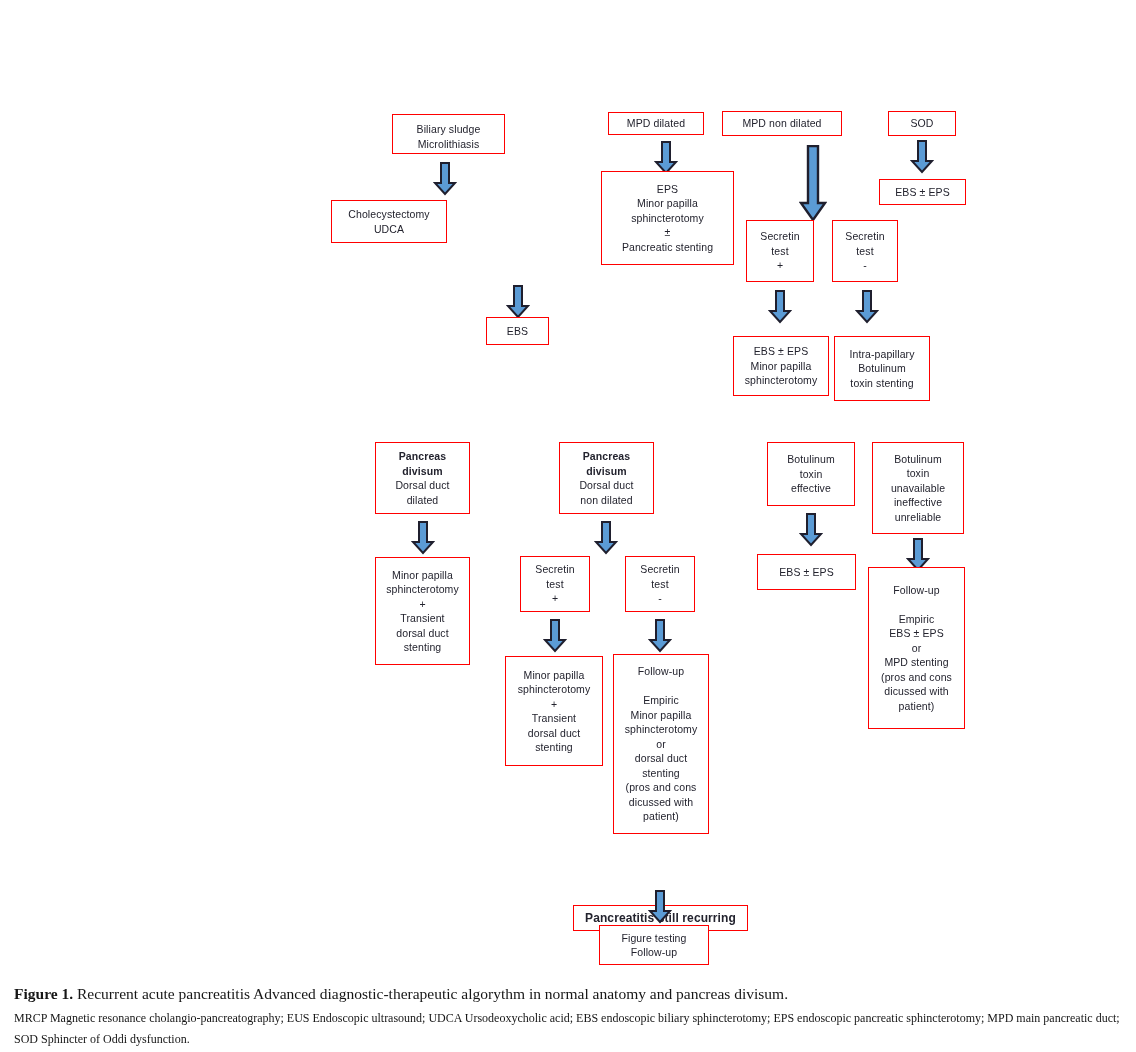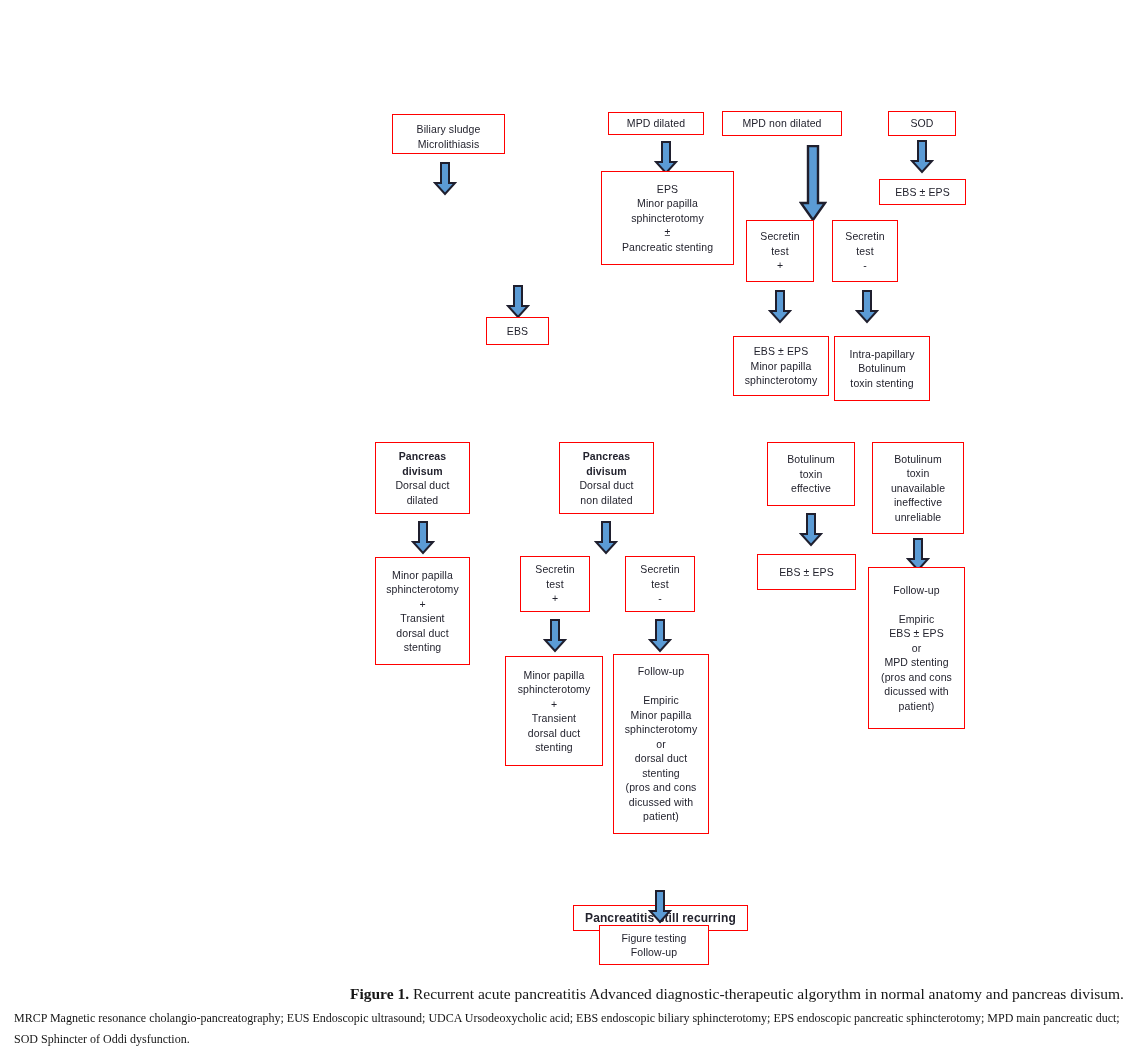--- a/index.html
+++ b/index.html
@@ -32,21 +32,21 @@
   
   .arrow{position:absolute;}
   .arrow svg{display:block;}
 
   
   .caption{
     position:absolute;left:14px;width:1110px;
     font-family:"Liberation Serif", serif;
     color:#161616;
   }
-  #cap-title{top:984px;font-size:15.5px;line-height:20px;text-align:right;}
+  #cap-title{top:984px;font-size:15.5px;line-height:20px;}
   #cap-title .fignum{font-weight:bold;}
   #cap-abbr{top:1008px;font-size:12px;line-height:20.5px;}
 </style>
 </head>
 <body>
 
 <div id="canvas">
 
 
   <div class="node" style="left:392px;top:114px;width:113px;height:40px;align-items:flex-end;">
@@ -86,20 +86,24 @@
 
   <div class="node" style="left:879px;top:179px;width:87px;height:26px;">
     <span class="txt">EBS ± EPS</span>
   </div>
   <div class="node" style="left:601px;top:171px;width:133px;height:94px;">
     <span class="txt">EPS
 Minor papilla
 sphincterotomy
 ±
 Pancreatic stenting</span>
+  </div>
+  <div class="node" style="left:331px;top:200px;width:116px;height:43px;">
+    <span class="txt">Cholecystectomy
+UDCA</span>
   </div>
   <div class="node" style="left:746px;top:220px;width:68px;height:62px;">
     <span class="txt">Secretin
 test
 +</span>
   </div>
   <div class="node" style="left:832px;top:220px;width:66px;height:62px;">
     <span class="txt">Secretin
 test
 -</span>

